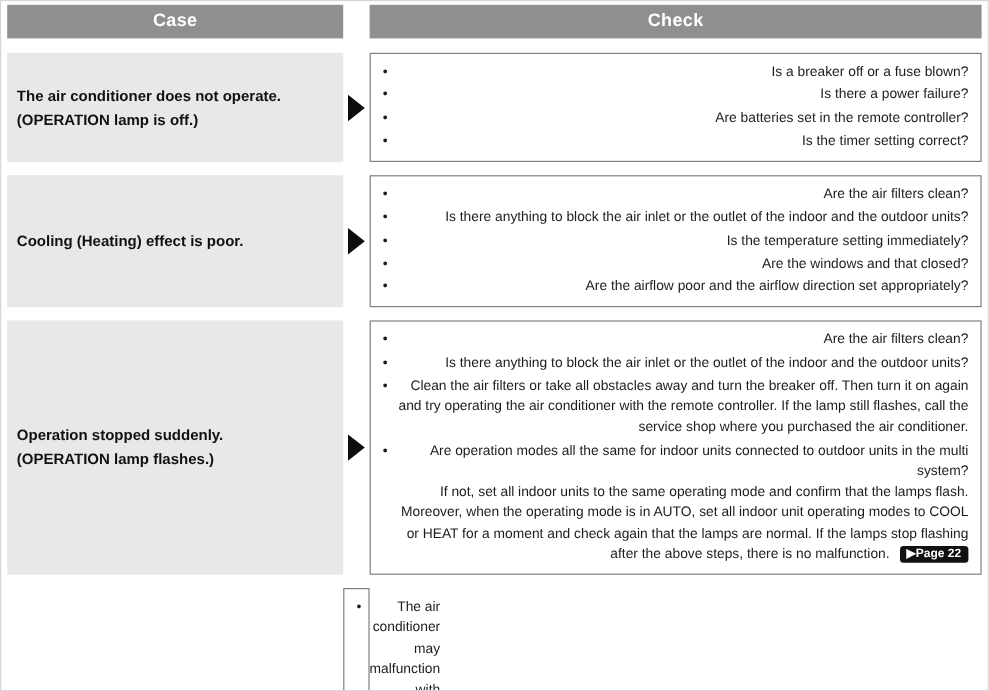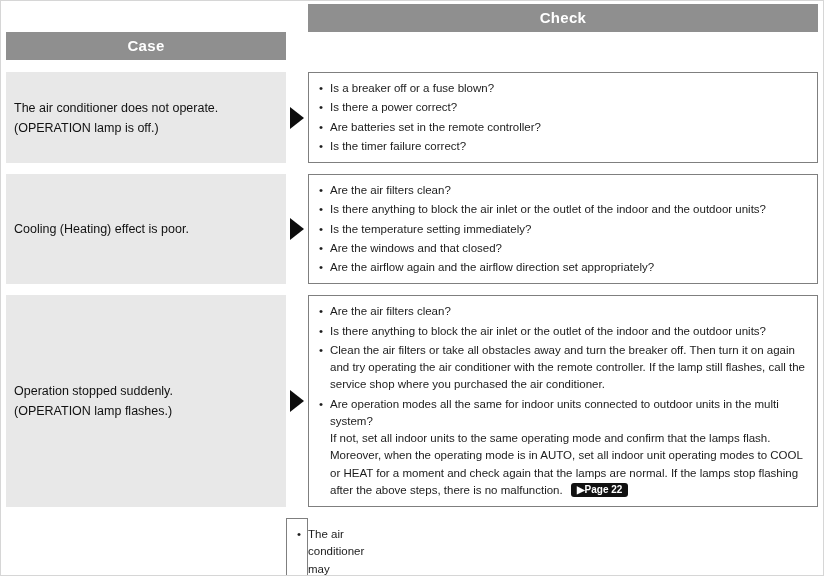--- a/index.html
+++ b/index.html
@@ -37,21 +37,21 @@
     grid-template-columns: 280px 22px 1fr;
     margin-bottom: 11px;
   }
 
   .case-cell {
     background: var(--case-bg, #e8e8e8);
     display: flex;
     flex-direction: column;
     justify-content: center;
     padding: 8px 8px;
-    font-weight: normal;
+    font-weight: bold;
     font-size: 12.5px;
     line-height: 1.6;
     color: #111;
     white-space: pre-line;
   }
 
   .arrow-col {
     display: flex;
     align-items: center;
     justify-content: center;
@@ -72,21 +72,21 @@
     justify-content: center;
   }
   .check-item {
     display: flex;
     font-size: 11.5px;
     line-height: 1.5;
     color: #1c1c1c;
     margin: 1px 0;
   }
   .bullet { flex: 0 0 11px; width: 11px; }
-  .check-text { flex: 1; }
+  .check-text { flex: 1; text-align: right; }
   .continuation { }
 
   .page-badge {
     display: inline-block;
     background: var(--badge-bg, #111111);
     color: #fff;
     font-size: 10px;
     font-weight: bold;
     padding: 0 6px;
     border-radius: 3px;
@@ -94,46 +94,46 @@
     vertical-align: 1px;
     margin-left: 5px;
     white-space: nowrap;
   }
 </style>
 </head>
 <body>
 
 <div class="page">
   <div class="grid-header">
+    <div class="col-header case-header">Case</div>
     <div class="col-header check-header">Check</div>
-    <div class="col-header case-header">Case</div>
   </div>
   <div>
       <div class="row">
         <div class="case-cell">The air conditioner does not operate.
 (OPERATION lamp is off.)</div>
         <div class="arrow-col">
           <span class="arrow"></span>
         </div>
         <div class="check-cell">
           <div class="check-item">
             <span class="bullet">•</span>
             <div class="check-text"><span>Is a breaker off or a fuse blown?</span></div>
           </div>
           <div class="check-item">
             <span class="bullet">•</span>
-            <div class="check-text"><span>Is there a power correct?</span></div>
+            <div class="check-text"><span>Is there a power failure?</span></div>
           </div>
           <div class="check-item">
             <span class="bullet">•</span>
             <div class="check-text"><span>Are batteries set in the remote controller?</span></div>
           </div>
           <div class="check-item">
             <span class="bullet">•</span>
-            <div class="check-text"><span>Is the timer failure correct?</span></div>
+            <div class="check-text"><span>Is the timer setting correct?</span></div>
           </div>
         </div>
       </div>
       <div class="row">
         <div class="case-cell">Cooling (Heating) effect is poor.</div>
         <div class="arrow-col">
           <span class="arrow"></span>
         </div>
         <div class="check-cell">
           <div class="check-item">
@@ -147,21 +147,21 @@
           <div class="check-item">
             <span class="bullet">•</span>
             <div class="check-text"><span>Is the temperature setting immediately?</span></div>
           </div>
           <div class="check-item">
             <span class="bullet">•</span>
             <div class="check-text"><span>Are the windows and that closed?</span></div>
           </div>
           <div class="check-item">
             <span class="bullet">•</span>
-            <div class="check-text"><span>Are the airflow again and the airflow direction set appropriately?</span></div>
+            <div class="check-text"><span>Are the airflow poor and the airflow direction set appropriately?</span></div>
           </div>
         </div>
       </div>
       <div class="row">
         <div class="case-cell">Operation stopped suddenly.
 (OPERATION lamp flashes.)</div>
         <div class="arrow-col">
           <span class="arrow"></span>
         </div>
         <div class="check-cell">

